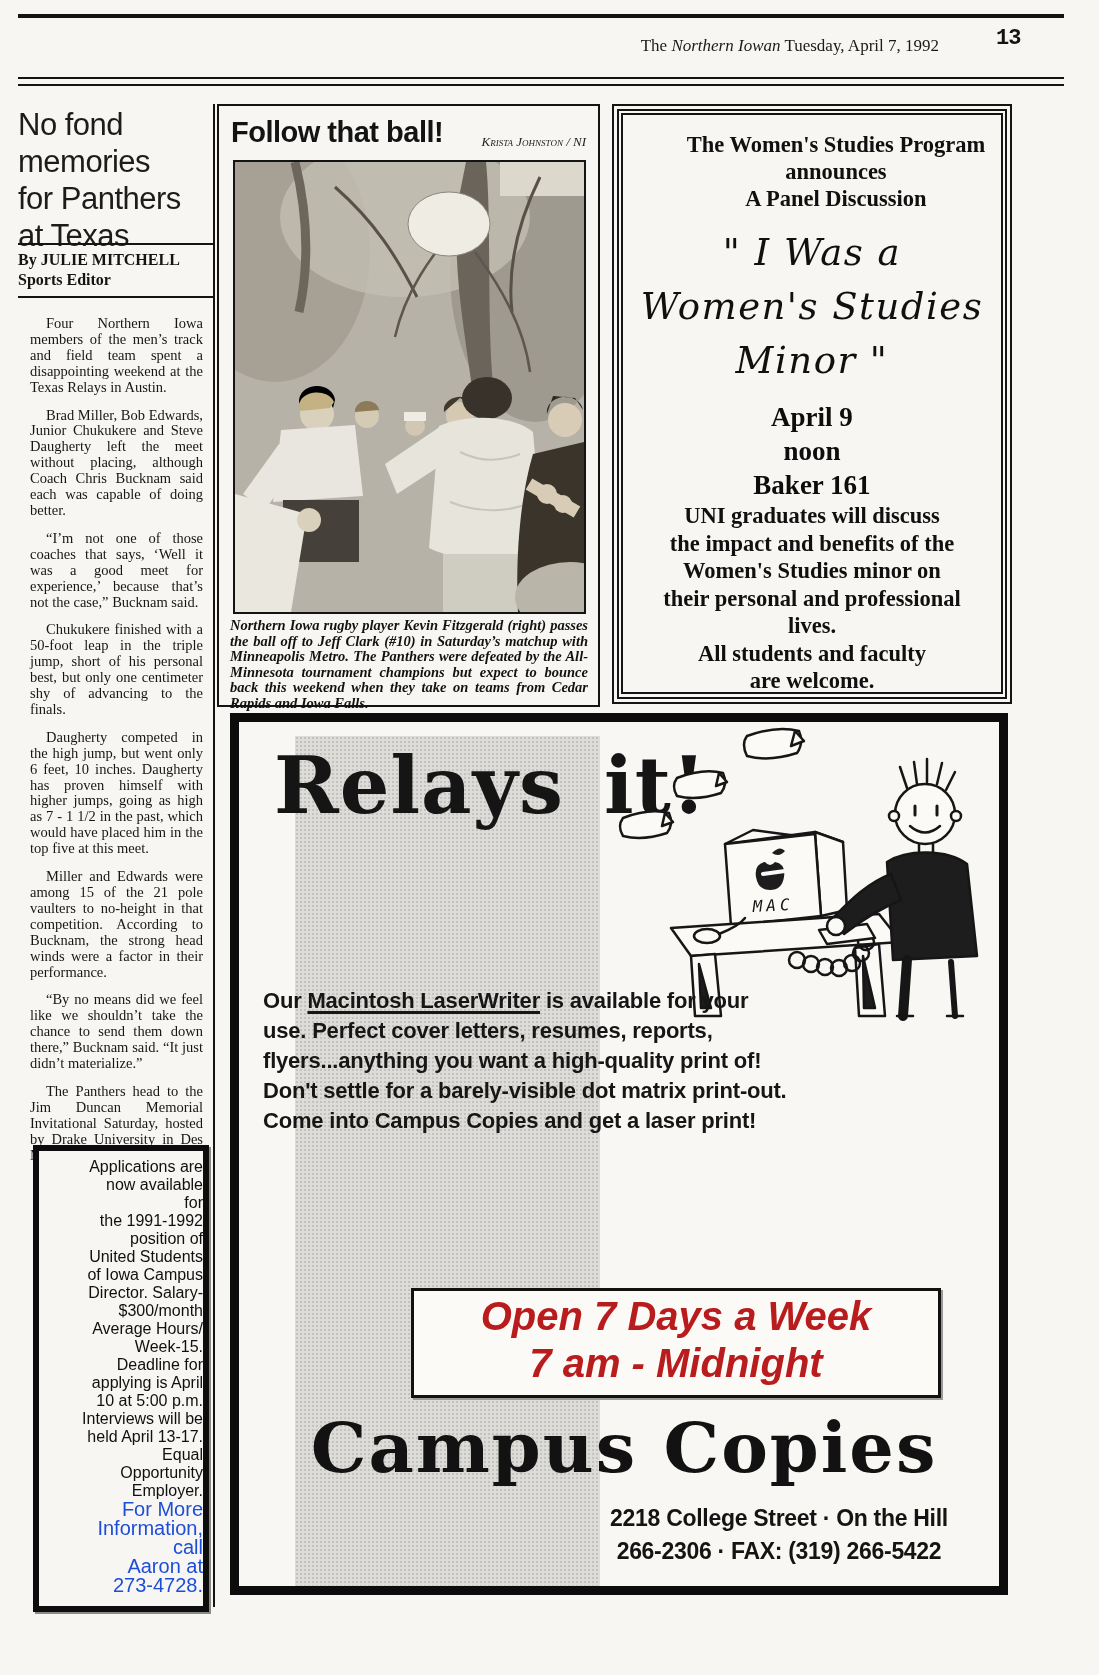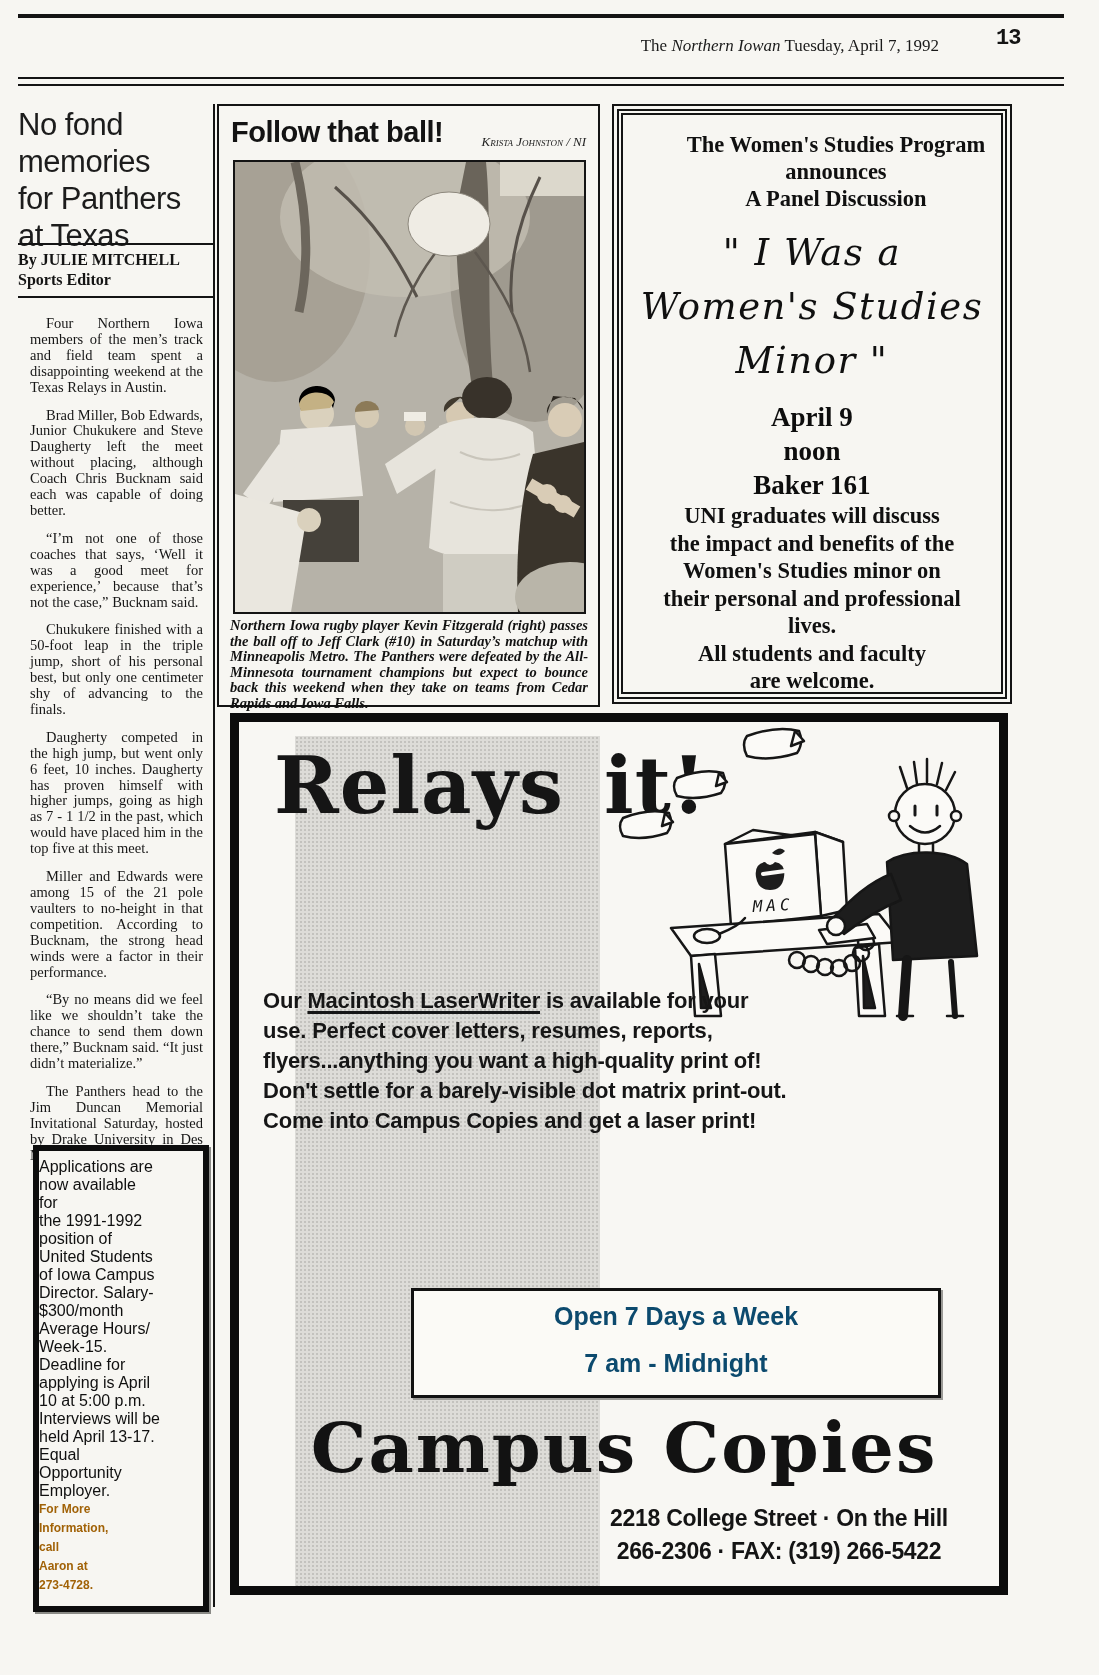--- a/index.html
+++ b/index.html
@@ -26,24 +26,24 @@
   .byline{font-weight:700;font-size:16px;line-height:20px;}
   .article-body p{
     margin:12px;font-size:14.5px;line-height:15.9px;text-align:justify;
     text-indent:16px;color:#161616;
   }
 
   
   .appbox{
     border:6px solid #0d0d0d;background:#f7f6f2;
     font-family:"Liberation Sans",sans-serif;
-    text-align:left;box-shadow:2px 2px 0 #8a8a86;
+    text-align:right;box-shadow:2px 2px 0 #8a8a86;
   }
   .appbox .reg{font-size:16px;line-height:18px;font-weight:400;color:#101010;}
-  .appbox .bld{font-size:12px;line-height:19px;font-weight:700;color:#a16207;}
+  .appbox .bld{font-size:20px;line-height:19px;font-weight:400;color:#1d4ed8;}
 
   
   .photobox{border:2.5px solid #141414;background:#f7f6f2;}
   .photo-head{font-family:"Liberation Sans",sans-serif;font-weight:700;font-size:29px;letter-spacing:-.5px;color:#131313;}
   .photo-credit{font-style:italic;font-variant:small-caps;font-size:13px;color:#222;}
   .photo-frame{border:2px solid #141414;overflow:hidden;background:#b6b2a8;}
   .caption{font-weight:700;font-style:italic;font-size:14.5px;line-height:15.6px;text-align:justify;color:#121212;}
 
   
   .wsb-outer{border:2px solid #141414;background:#f7f6f2;}
@@ -65,22 +65,22 @@
     font-family:"DejaVu Serif",serif;font-weight:700;font-size:78px;
     letter-spacing:1px;word-spacing:12px;color:#151515;
   }
   .ad-body{
     font-family:"Liberation Sans",sans-serif;font-weight:700;
     font-size:22px;line-height:30px;letter-spacing:-.2px;color:#161616;
   }
   .ad-body .ul{text-decoration:underline;text-decoration-thickness:2.5px;text-underline-offset:3px;}
   .hoursbox{
     border:3.5px solid #111;background:#fbfaf6;text-align:center;
-    font-family:"Liberation Sans",sans-serif;font-weight:700;
-    font-size:25px;line-height:47px;color:#0c4a6e;box-shadow:2px 2px 0 #9a9995;
+    font-family:"Liberation Sans",sans-serif;font-weight:700;font-style:italic;
+    font-size:40px;line-height:47px;color:#b91c1c;box-shadow:2px 2px 0 #9a9995;
   }
   .brand{
     font-family:"DejaVu Serif",serif;font-weight:700;font-size:70px;
     letter-spacing:2px;color:#121212;text-align:center;
   }
   .address{
     font-family:"Liberation Sans",sans-serif;font-weight:700;
     font-size:23px;line-height:33px;letter-spacing:-.3px;color:#141414;text-align:center;
   }
 </style>

